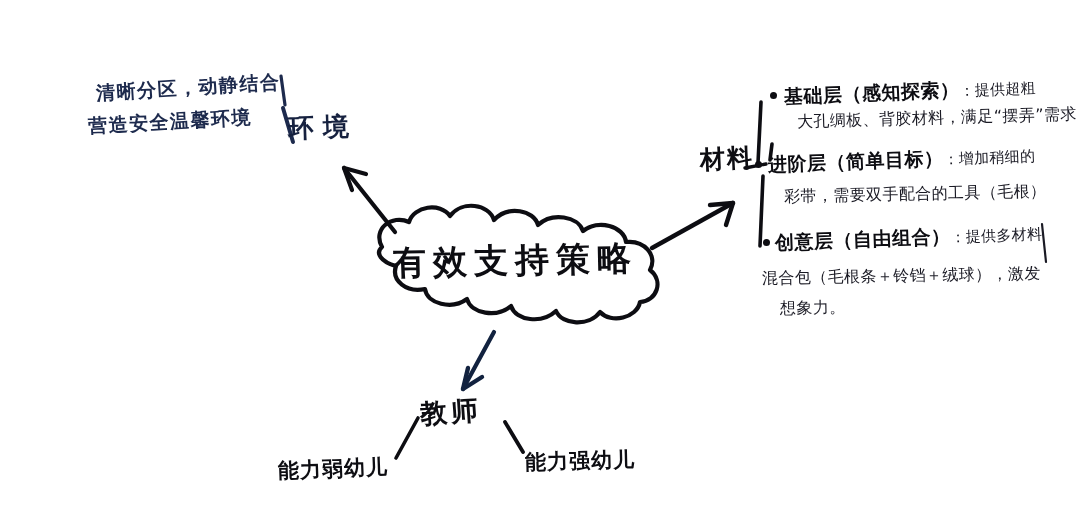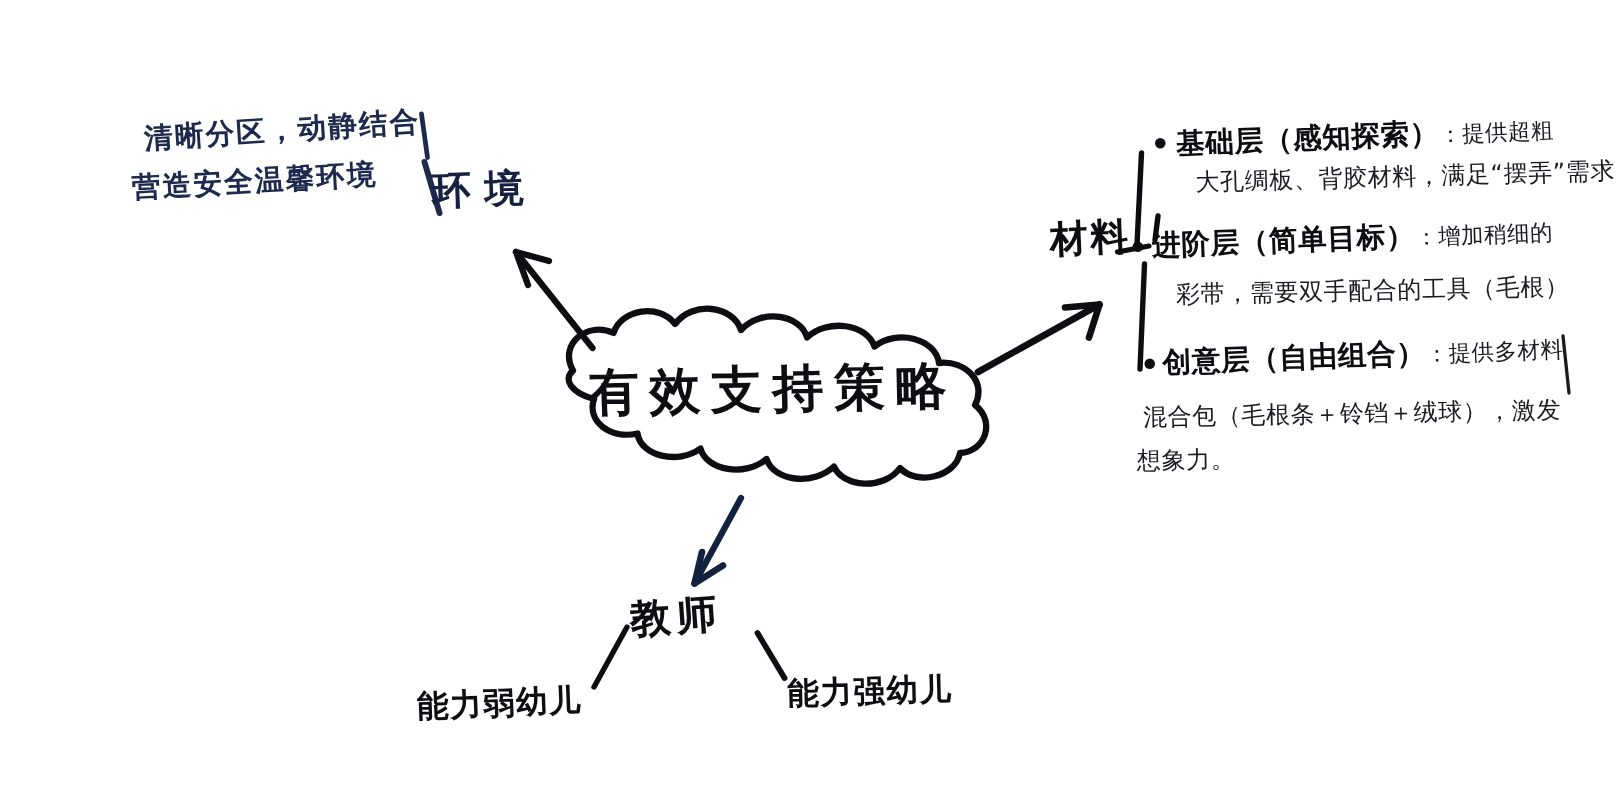--- a/index.html
+++ b/index.html
@@ -94,21 +94,21 @@
     font-weight: normal;
     color: #1a1a24;
     letter-spacing: 0.4px;
   }
   .b1-head { left: 784px; top: 82px; transform: rotate(-2.4deg); }
   .b1-sub  { left: 797px; top: 110px; transform: rotate(-1.6deg); }
   .b2-head { left: 768px; top: 150px; transform: rotate(-2.2deg); }
   .b2-sub  { left: 784px; top: 186px; transform: rotate(-1.2deg); }
   .b3-head { left: 775px; top: 228px; transform: rotate(-2.2deg); }
   .b3-sub  { left: 762px; top: 268px; transform: rotate(-1deg); }
-  .b3-sub2 { left: 758px; top: 300px; transform: rotate(-1deg); font-family: Liberation Serif, serif; }
+  .b3-sub2 { left: 780px; top: 300px; transform: rotate(-1deg); }
   .dot {
     position: absolute;
     width: 7px;
     height: 7px;
     border-radius: 50%;
     background: #0d0d12;
   }
   .dot1 { left: 770px; top: 92px; }
   .dot2 { left: 755px; top: 161px; }
   .dot3 { left: 763px; top: 239px; }

